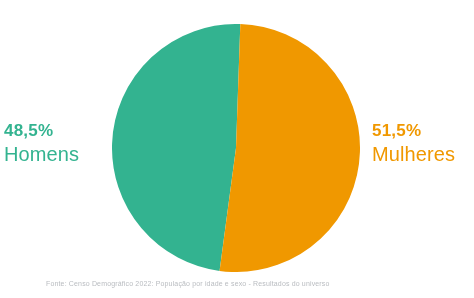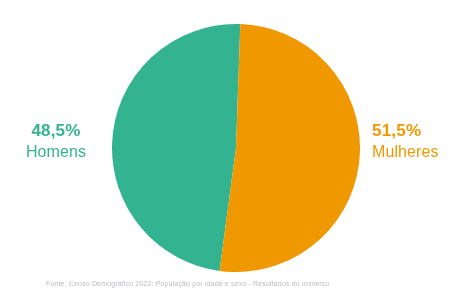--- a/index.html
+++ b/index.html
@@ -35,36 +35,36 @@
   
   .side-label {
     position: absolute;
     width: 104px;
     text-align: center;
     line-height: 1.28;
   }
   #label-left {
     left: 4px;
     top: 120px;
-    text-align: center;
+    text-align: left;
   }
   #label-right {
     left: 372px;
     top: 120px;
     text-align: left;
   }
   .pct {
     display: block;
     font-size: 17px;
     font-weight: bold;
     letter-spacing: 0.2px;
   }
   .cat {
     display: block;
-    font-size: 16px;
+    font-size: 20px;
     font-weight: normal;
     letter-spacing: 0.1px;
   }
   #label-left .pct, #label-left .cat { color: #33b390; }
   #label-right .pct, #label-right .cat { color: #f09800; }
 
   
   #footnote {
     position: absolute;
     left: 46px;

